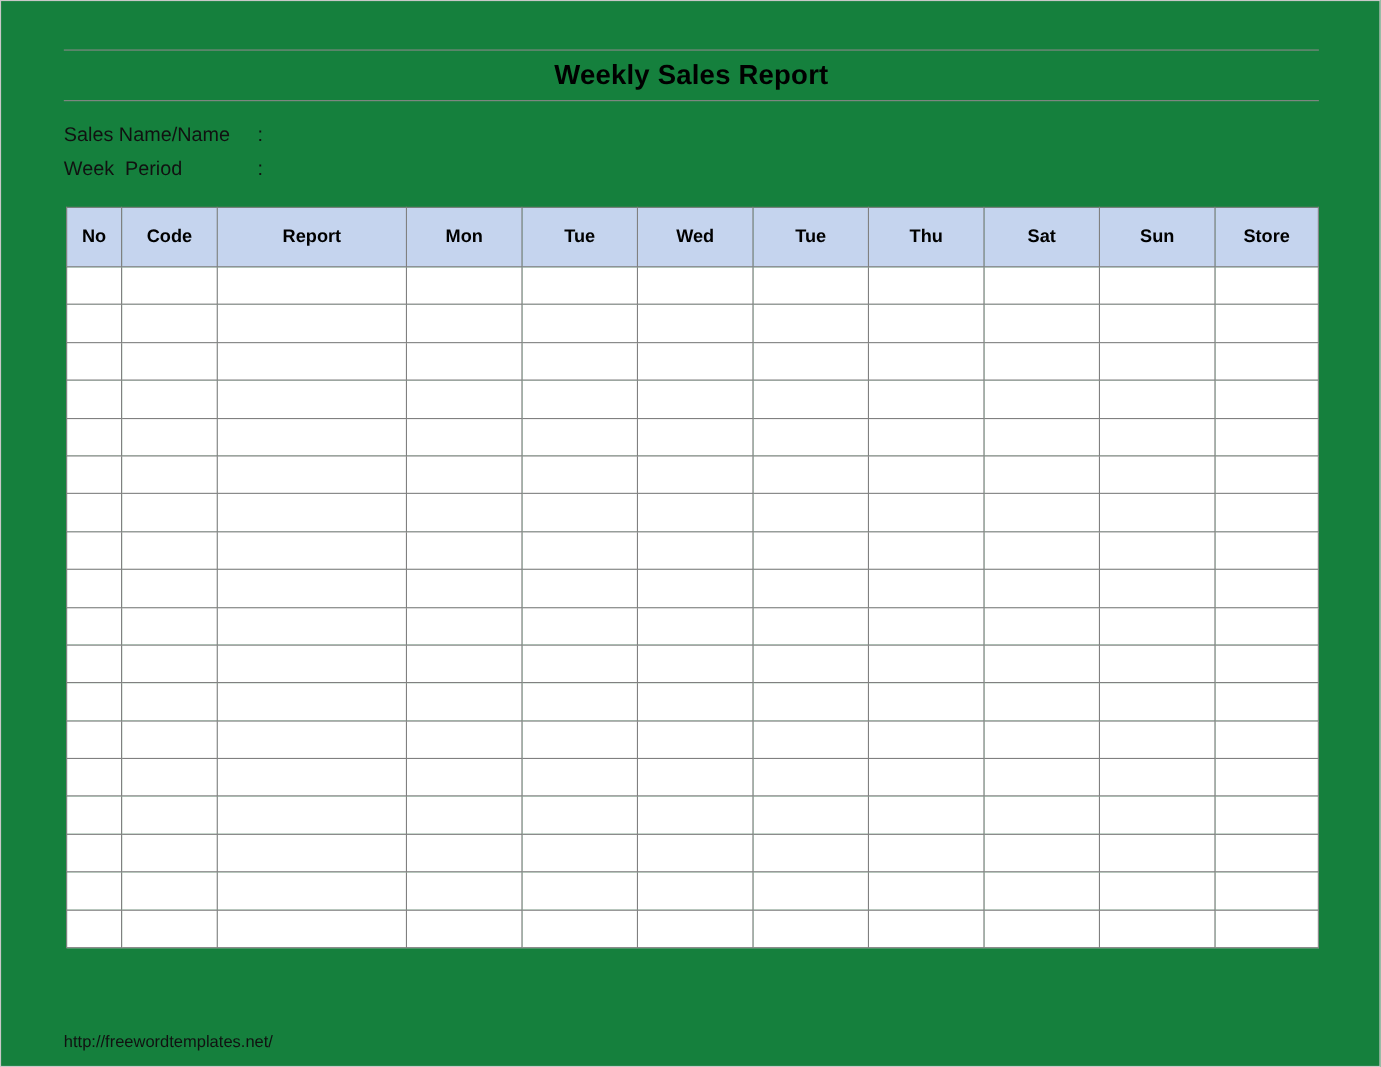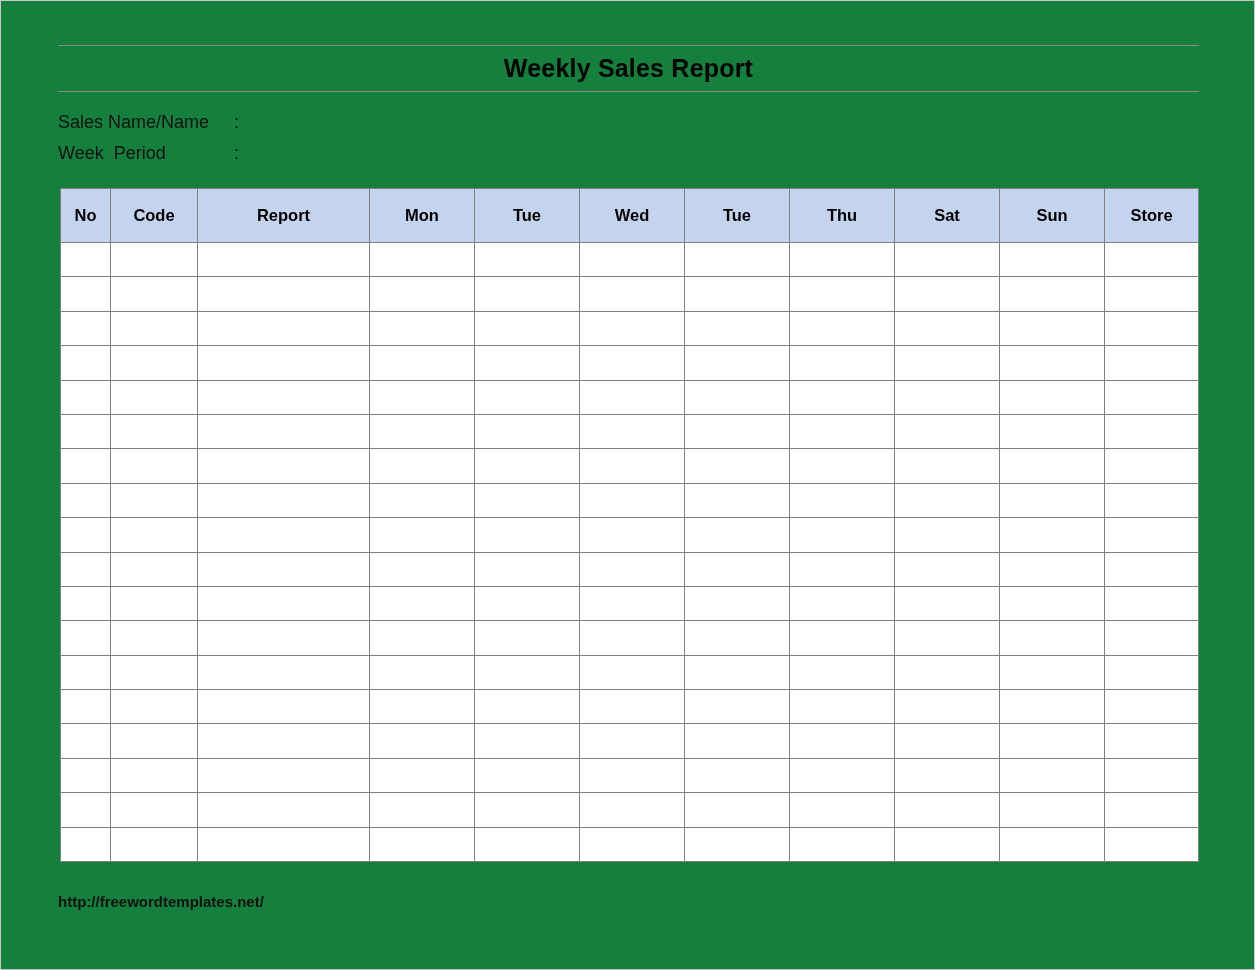--- a/index.html
+++ b/index.html
@@ -102,24 +102,23 @@
   }
   .c-no     { width: 50px; }
   .c-code   { width: 87px; }
   .c-prod   { width: 172px; }
   .c-day    { width: 105px; }
   .c-total  { width: 94px; }
 
   .footer {
     position: absolute;
     left: 57px;
-    top: 892px;
+    top: 938px;
     font-size: 15px;
     color: #111111;
-    font-weight: bold;
   }
 </style>
 </head>
 <body>
 
 <div class="page">
 
   <div class="title-band">
     <span class="title-text">Weekly Sales Report</span>
   </div>

